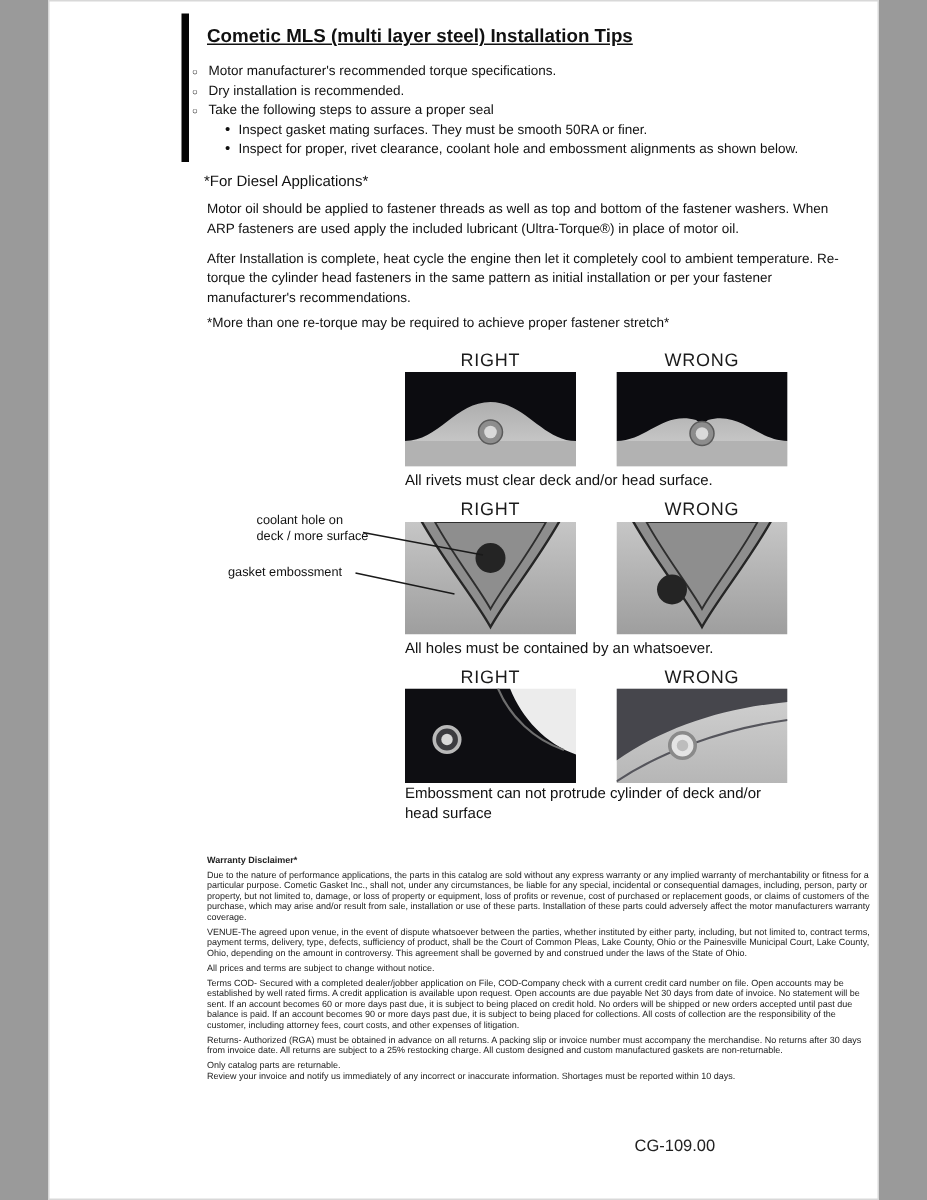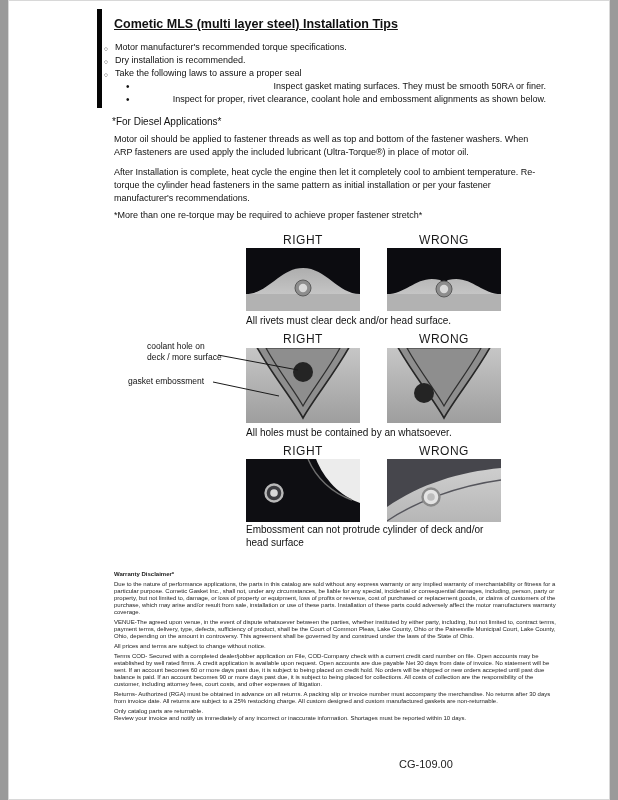--- a/index.html
+++ b/index.html
@@ -1,30 +1,30 @@
 <!DOCTYPE html>
 <html><head>
 <meta charset="utf-8">
 <style>
   html,body{margin:0;padding:0;background:#9a9a9a;}
   .page{
-    position:relative;width:602px;height:800px;margin:0 auto;
+    position:relative;width:554px;height:800px;margin:0 auto;
     background:#ffffff;overflow:hidden;color:#111;
     font-family:"Liberation Sans",sans-serif;
     border:1px solid #d8d8d8;box-sizing:border-box;
   }
   .leftbar{position:absolute;left:88px;top:8px;width:5px;height:99px;background:#050505;}
   .title{
     position:absolute;left:105px;top:16px;margin:0;
     font-size:12.5px;font-weight:bold;text-decoration:underline;white-space:nowrap;
   }
   .tips{position:absolute;left:97px;top:40px;width:440px;font-size:9px;line-height:13px;}
   .tip{position:relative;padding-left:9px;}
   .tip::before{content:"○";position:absolute;left:-2px;top:1px;font-size:6.5px;}
-  .subtip{position:relative;padding-left:29px;text-align:right;}
+  .subtip{position:relative;padding-left:29px;}
   .subtip::before{content:"•";position:absolute;left:20px;top:0;font-size:10px;}
   .diesel-h{position:absolute;left:103px;top:115px;margin:0;font-size:10px;font-weight:normal;}
   .para{position:absolute;left:105px;margin:0;width:432px;font-size:9px;line-height:13px;}
   .p1{top:132px;}
   .p2{top:165px;}
   .p3{top:208px;width:440px;}
   .figures{position:absolute;left:105px;top:230px;width:440px;height:332px;}
   .figlabel{position:absolute;width:114px;text-align:center;font-size:12px;color:#1a1a1a;letter-spacing:0.5px;}
   .figimg{position:absolute;width:114px;line-height:0;}
   .figcap{position:absolute;font-size:10px;line-height:12.5px;color:#111;}
@@ -41,21 +41,21 @@
 
 <div class="page">
 
   <div class="leftbar"></div>
 
   <h1 class="title">Cometic MLS (multi layer steel) Installation Tips</h1>
 
   <div class="tips">
     <div class="tip">Motor manufacturer's recommended torque specifications.</div>
     <div class="tip">Dry installation is recommended.</div>
-    <div class="tip">Take the following laws to assure a proper seal</div>
+    <div class="tip">Take the following steps to assure a proper seal</div>
     <div class="subtip">Inspect gasket mating surfaces.  They must be smooth 50RA or finer.</div>
     <div class="subtip">Inspect for proper, rivet clearance, coolant hole and embossment alignments as shown below.</div>
   </div>
 
   <h2 class="diesel-h">*For Diesel Applications*</h2>
 
   <p class="para p1">Motor oil should be applied to fastener threads as well as top and bottom of the fastener washers. When ARP fasteners are used apply the included lubricant (Ultra-Torque®) in place of motor oil.</p>
   <p class="para p3">*More than one re-torque may be required to achieve proper fastener stretch*</p>
   <p class="para p2">After Installation is complete, heat cycle the engine then let it completely cool to ambient temperature. Re-torque the cylinder head fasteners in the same pattern as initial installation or per your fastener manufacturer's recommendations.</p>
 

